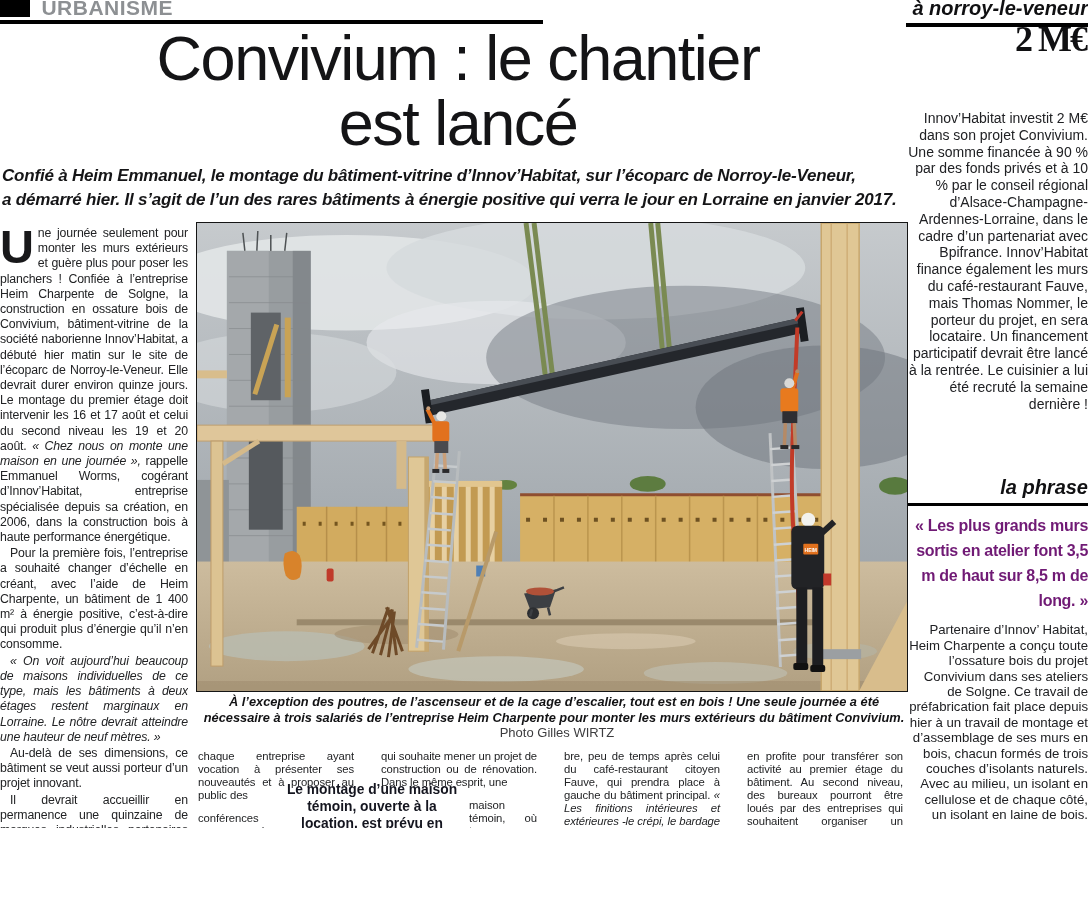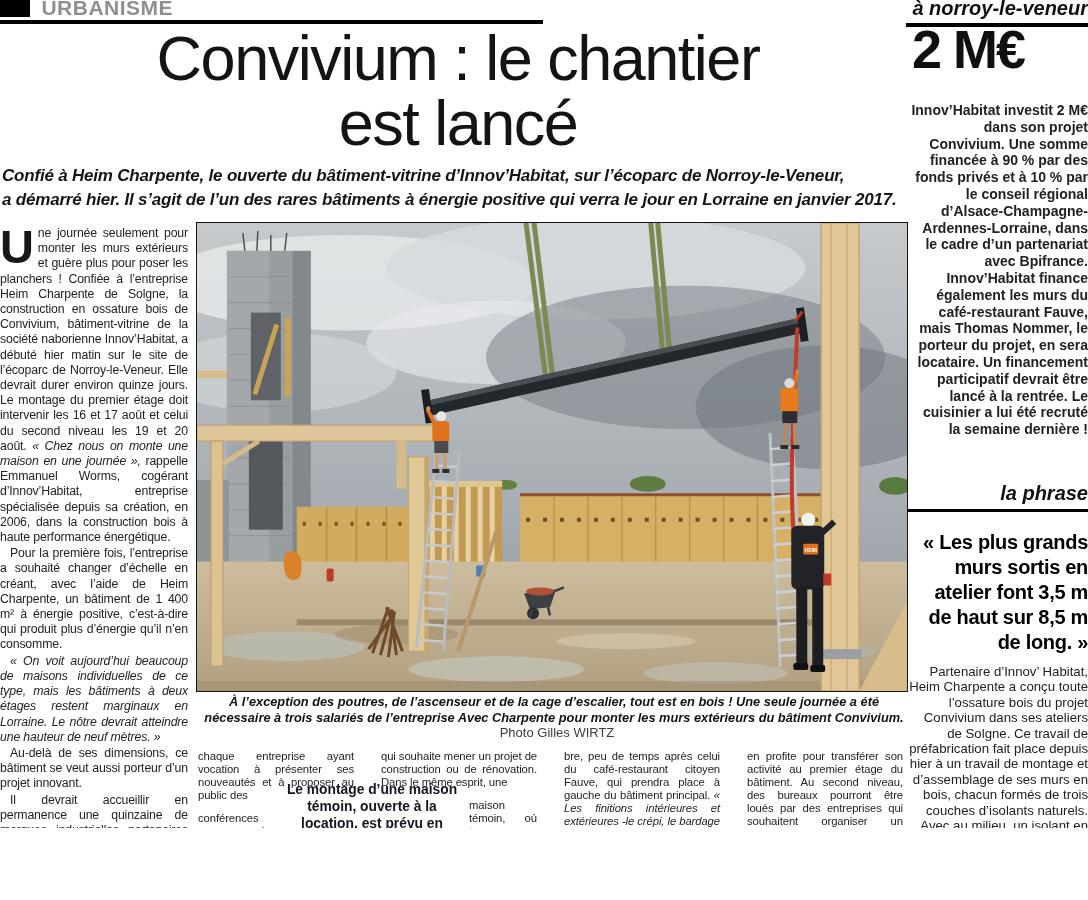--- a/index.html
+++ b/index.html
@@ -9,22 +9,22 @@
   .masthead{position:absolute;left:0;top:-4px;width:700px;height:30px;}
   .section-marker{display:inline-block;width:30px;height:18px;background:#000;vertical-align:middle;margin-right:7px;}
   .section-label{display:inline-block;vertical-align:middle;font-size:21px;font-weight:bold;
                  letter-spacing:.5px;color:#8d9093;}
   .masthead-rule{position:absolute;left:0;top:24px;width:543px;height:4px;background:#000;}
   .kicker{position:absolute;right:0;top:-3px;width:182px;text-align:right;font-size:20px;font-weight:bold;
           font-style:italic;border-bottom:4px solid #000;padding-bottom:3px;color:#101012;}
   
   .headline{position:absolute;left:0;top:26px;width:916px;text-align:center;font-weight:normal;
             font-size:63px;line-height:65px;letter-spacing:-1.5px;color:#141416;}
-  .big-figure{position:absolute;left:912px;top:18px;width:174px;text-align:left;font-size:54px;
-              font-weight:bold;letter-spacing:-2px;color:#101012;}
+  .big-figure{position:absolute;left:912px;top:18px;width:174px;text-align:right;font-size:36px;
+              font-weight:bold;letter-spacing:-2px;color:#101012;font-family:Liberation Serif, serif;}
   
   .standfirst{position:absolute;left:2px;top:164px;width:914px;font-style:italic;font-weight:bold;
               font-size:17px;line-height:24px;letter-spacing:-0.2px;color:#151517;white-space:nowrap;overflow:hidden;}
   
   .bodytext{font-size:12.3px;line-height:15.2px;text-align:justify;letter-spacing:-0.15px;
             hyphens:auto;-webkit-hyphens:auto;color:#222325;}
   .bodytext p{margin:0 0 1px 0;}
   .bodytext p + p{text-indent:10px;}
   .col1{position:absolute;left:0;top:226px;width:188px;height:674px;overflow:hidden;}
   .dropcap{float:left;font-size:47px;line-height:38px;font-weight:bold;padding:2px 4px 0 0;color:#18181a;}
@@ -41,25 +41,25 @@
   .bcol{width:176px;flex:0 0 176px;font-size:11.3px;line-height:12.9px;text-align:justify;
         letter-spacing:-0.1px;hyphens:auto;-webkit-hyphens:auto;color:#222325;}
   .bcol p{margin:10px;}
   .qspacer-r{float:right;width:78px;height:92px;}
   .qspacer-l{float:left;width:88px;height:92px;}
   .pullquote{position:absolute;left:283px;top:781px;width:178px;text-align:center;font-weight:bold;
              font-size:13.8px;line-height:17px;color:#14151f;}
   .byline{text-align:right;font-weight:bold;font-style:italic;font-size:13px;margin-top:11px;color:#14532d;}
   
   .sidebar{position:absolute;left:908px;top:102px;width:180px;}
-  .sb-invest{font-size:14px;line-height:16.8px;text-align:right;color:#202124;font-weight:bold;}
-  .sb-phrase-head{margin-top:44px;text-align:right;font-size:20px;font-weight:bold;font-style:italic;
+  .sb-invest{font-size:14px;line-height:16.8px;text-align:right;color:#202124;margin-top:8px;}
+  .sb-phrase-head{margin-top:64px;text-align:right;font-size:20px;font-weight:bold;font-style:italic;
                   border-bottom:3px solid #000;padding-bottom:4px;color:#101012;}
-  .sb-quote{margin-top:18px;text-align:right;font-size:20px;line-height:25px;font-weight:bold;
-            letter-spacing:-0.3px;color:#000000;}
+  .sb-quote{margin-top:7px;text-align:right;font-size:16px;line-height:25px;font-weight:bold;
+            letter-spacing:-0.3px;color:#701a75;}
   .sb-body{margin-top:9px;font-size:13.2px;line-height:15.4px;text-align:right;color:#202124;}
 </style>
 </head>
 <body>
 
 <div class="page">
 
   <div class="masthead">
     <span class="section-marker"></span>
     <span class="section-label">URBANISME</span>
@@ -67,21 +67,21 @@
   </div>
   <div class="kicker">à norroy-le-veneur</div>
 
   <div class="headline">
     <div>Convivium : le chantier</div>
     <div>est lancé</div>
   </div>
   <div class="big-figure">2 M€</div>
 
   <div class="standfirst">
-    <div>Confié à Heim Charpente, le ouverte du bâtiment-vitrine d’Innov’Habitat, sur l’écoparc de Norroy-le-Veneur,</div>
+    <div>Confié à Heim Emmanuel, le montage du bâtiment-vitrine d’Innov’Habitat, sur l’écoparc de Norroy-le-Veneur,</div>
     <div>a démarré hier. Il s’agit de l’un des rares bâtiments à énergie positive qui verra le jour en Lorraine en janvier 2017.</div>
   </div>
 
   <div class="col1 bodytext">
     <p><span class="dropcap">U</span><span>ne journée seulement pour monter les murs extérieurs et guère plus pour poser les planchers ! Confiée à l’entreprise Heim Charpente de Solgne, la construction en ossature bois de Convivium, bâtiment-vitrine de la société naborienne Innov’Habitat, a débuté hier matin sur le site de l’écoparc de Norroy-le-Veneur. Elle devrait durer environ quinze jours. Le montage du premier étage doit intervenir les 16 et 17 août et celui du second niveau les 19 et 20 août. </span><span class="it">« Chez nous on monte une maison en une journée »,</span><span> rappelle Emmanuel Worms, cogérant d’Innov’Habitat, entreprise spécialisée depuis sa création, en 2006, dans la construction bois à haute performance énergétique.</span></p>
     <p>Pour la première fois, l’entreprise a souhaité changer d’échelle en créant, avec l’aide de Heim Charpente, un bâtiment de 1 400 m² à énergie positive, c’est-à-dire qui produit plus d’énergie qu’il n’en consomme.</p>
     <p class="it">« On voit aujourd’hui beaucoup de maisons individuelles de ce type, mais les bâtiments à deux étages restent marginaux en Lorraine. Le nôtre devrait atteindre une hauteur de neuf mètres. »</p>
     <p>Au-delà de ses dimensions, ce bâtiment se veut aussi porteur d’un projet innovant.</p>
     <p>Il devrait accueillir en permanence une quinzaine de marques industrielles partenaires d’Innov’Habitat, qu’il s’agisse du Français Somfy (domotique), de l’Autrichien Internorm (portes et fenêtres), ou des escaliers Somme de Dieuze ;</p>
   </div>
@@ -245,21 +245,21 @@
         <rect x="617" y="366" width="11" height="80" fill="#1d1e21"></rect>
         <rect x="598" y="442" width="15" height="7" rx="2" fill="#111111"></rect>
         <rect x="615" y="444" width="15" height="7" rx="2" fill="#111111"></rect>
       </g>
 
       <path d="M88,332 q9,-6 15,2 q4,10 0,22 q-8,6 -14,-2 q-4,-12 -1,-22 Z" fill="#d8832b"></path>
     </svg>
   </div>
 
   <div class="caption">
-    <span>À l’exception des poutres, de l’ascenseur et de la cage d’escalier, tout est en bois ! Une seule journée a été nécessaire à trois salariés de l’entreprise Avec Charpente pour monter les murs extérieurs du bâtiment Convivium.</span>
+    <span>À l’exception des poutres, de l’ascenseur et de la cage d’escalier, tout est en bois ! Une seule journée a été nécessaire à trois salariés de l’entreprise Heim Charpente pour monter les murs extérieurs du bâtiment Convivium.</span>
     <span class="credit">Photo Gilles WIRTZ</span>
   </div>
 
   <div class="bottomcols">
     <div class="bcol">
       <p>chaque entreprise ayant vocation à présenter ses nouveautés et à proposer au public des</p>
       <p><span class="qspacer-r"></span><span>conférences sur des thématiques liées à leurs produits. Le public visé ? Un particulier, une</span></p>
       <p>collectivité ou une entreprise</p>
     </div>
     <div class="bcol">

